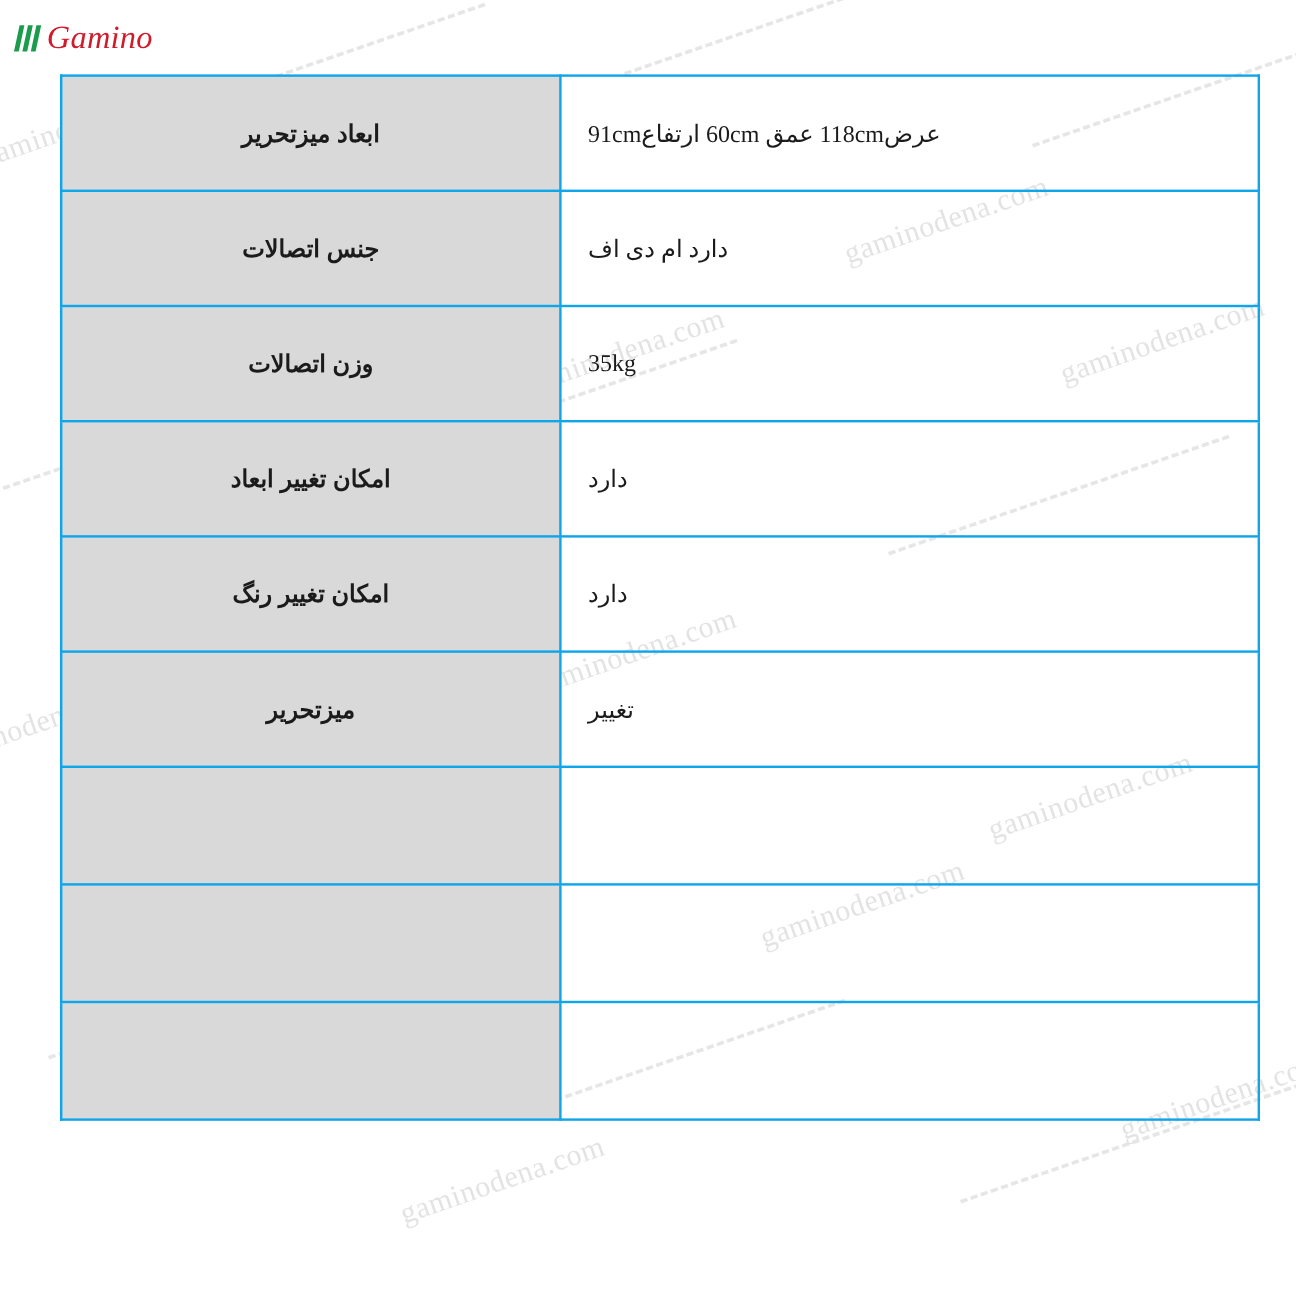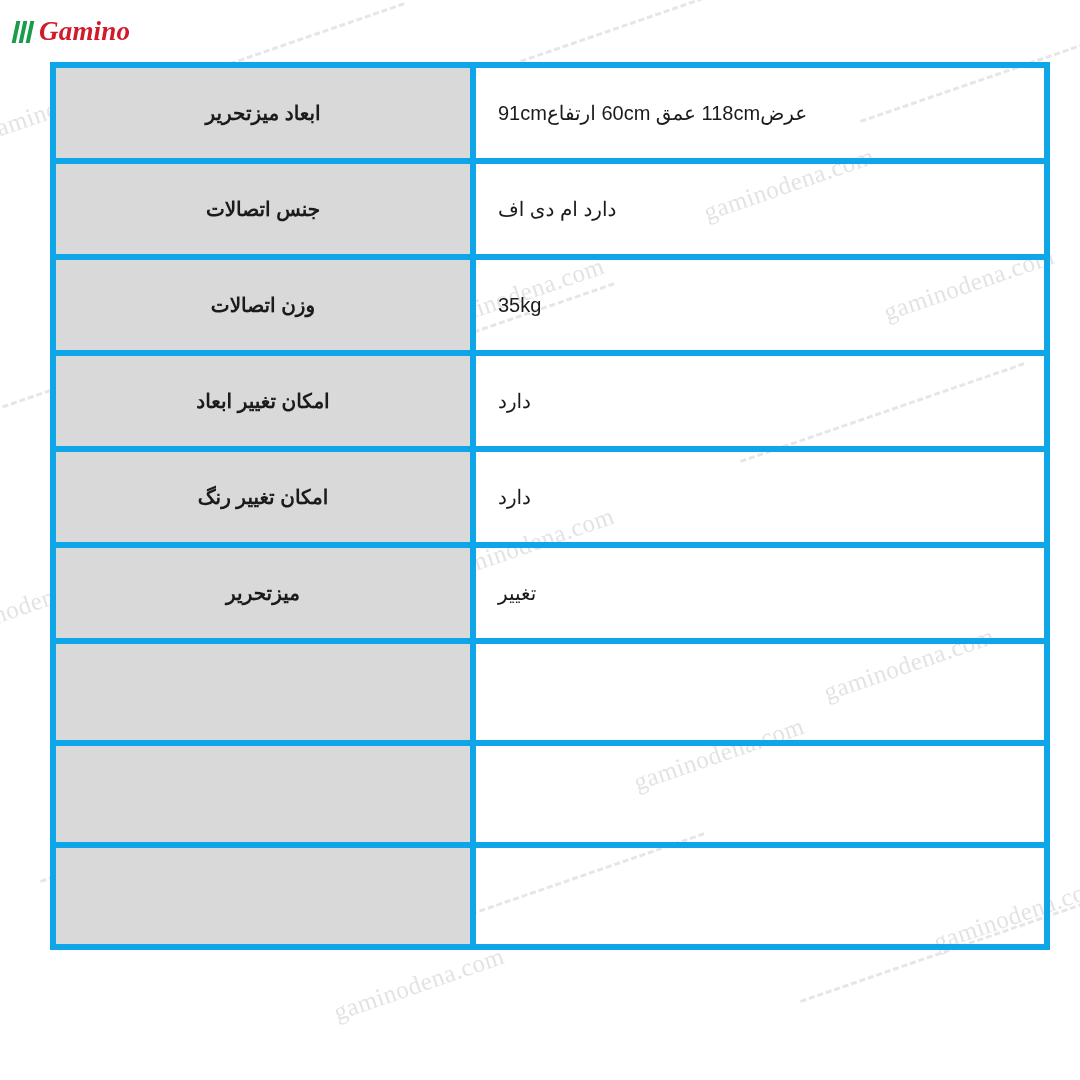--- a/index.html
+++ b/index.html
@@ -71,21 +71,21 @@
     height: 22px;
     background: #1a9c4c;
     transform: skewX(-12deg);
   }
   .logo-bars span:nth-child(2) { background: #1a9c4c; }
   .logo-bars span:nth-child(3) { background: #1a9c4c; }
   .logo-word {
     color: #d11a2a;
     font-family: "Liberation Serif", serif;
     font-style: italic;
-    font-weight: bold;
+    font-weight: normal;
     font-size: 27px;
     letter-spacing: 0.2px;
   }
 
   
   .spec-table-wrap {
     position: absolute;
     top: 62px;
     left: 50px;
     width: 1000px;
@@ -94,21 +94,21 @@
   table.spec-table {
     width: 100%;
     border-collapse: collapse;
     table-layout: fixed;
     background: transparent;
   }
   table.spec-table tr {
     height: 96px;
   }
   table.spec-table td {
-    border: 6px solid #0ea5e9;
+    border: 2px solid #0ea5e9;
     padding: 0 22px;
     font-size: 20px;
     color: #1b1b1b;
     vertical-align: middle;
   }
   td.label-cell {
     width: 370px;
     background: #d9d9d9;
     text-align: center;
     font-weight: bold;
@@ -117,20 +117,21 @@
     background: transparent;
     text-align: left;
     direction: rtl;
     padding-left: 72px;
   }
   td.value-cell.empty { height: 96px; }
   .val-inner {
     display: inline-block;
     direction: rtl;
     unicode-bidi: plaintext;
+    font-family: Liberation Serif, serif;
   }
 </style>
 </head>
 <body>
 
 <div class="watermark-layer">
   <div class="wm-text" style="left:-20px;  top:120px;">gaminodena.com</div>
   <div class="wm-text" style="left:160px;  top:240px;">gaminodena.com</div>
   <div class="wm-text" style="left:430px;  top:310px;">gaminodena.com</div>
   <div class="wm-text" style="left:700px;  top:200px;">gaminodena.com</div>

